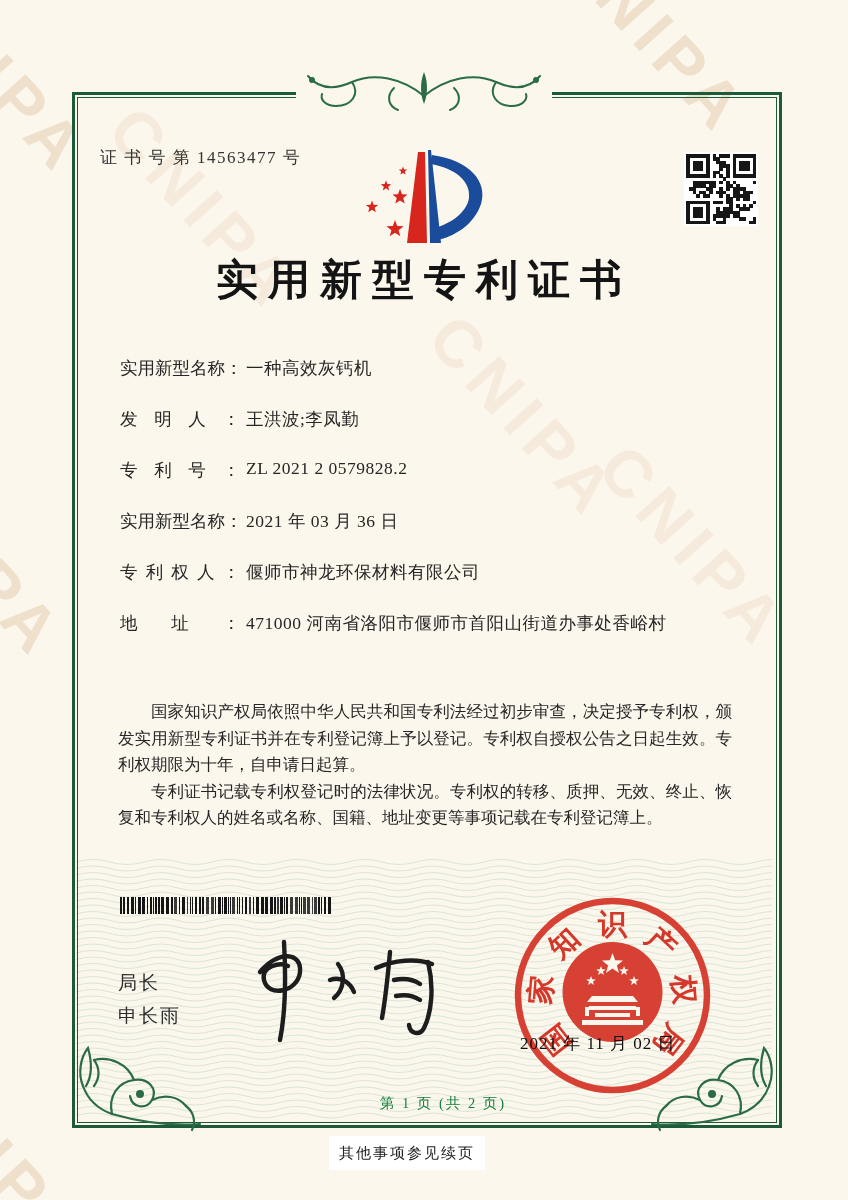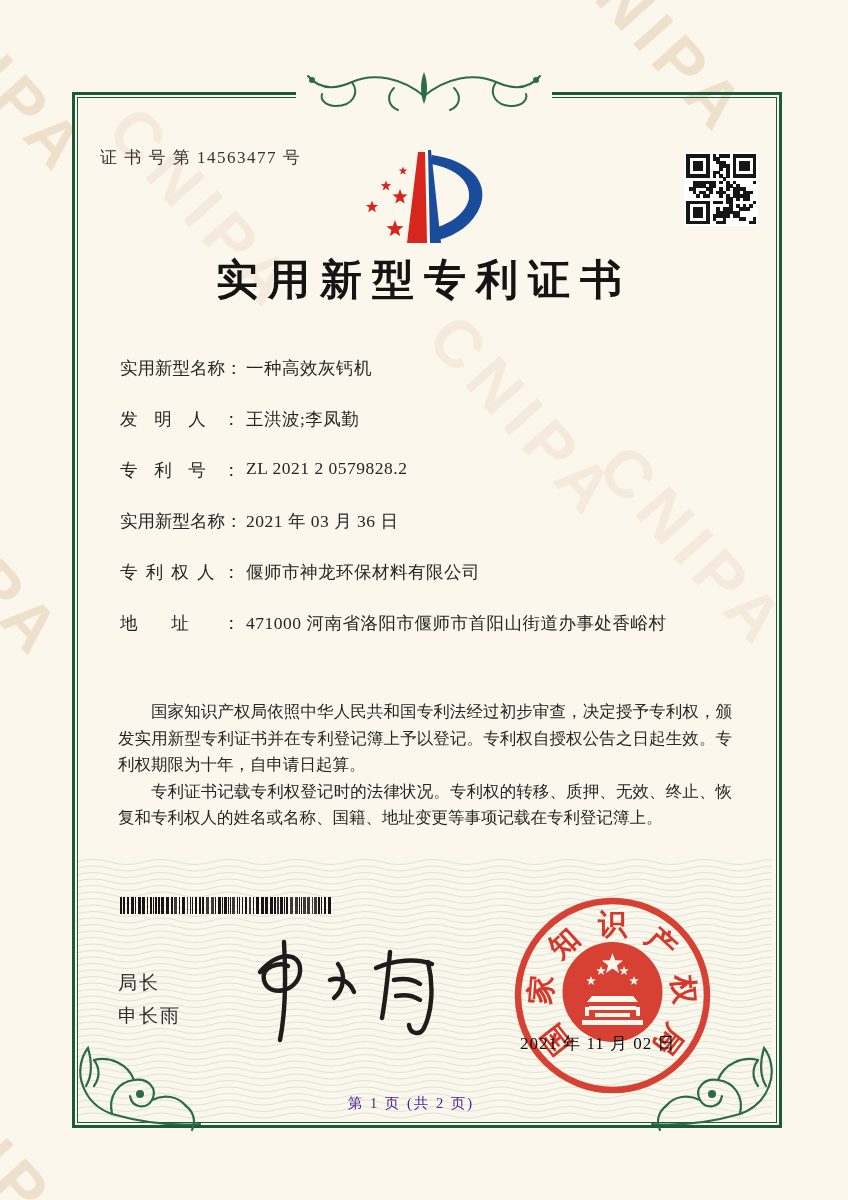--- a/index.html
+++ b/index.html
@@ -35,22 +35,22 @@
   
   .waves{position:absolute;left:76px;top:856px;width:696px;height:268px;}
   .barcode{position:absolute;left:120px;top:897px;height:17px;white-space:nowrap;font-size:0;}
   .barcode i{display:inline-block;height:17px;vertical-align:top;}
   .signer{position:absolute;left:118px;font-family:"Liberation Sans","DejaVu Sans",sans-serif;
           font-size:19px;letter-spacing:2px;color:#2b2b2b;}
   .sig{position:absolute;left:230px;top:938px;width:230px;height:112px;}
   .seal{position:absolute;left:505px;top:888px;width:215px;height:215px;}
   .seal-date{position:absolute;left:520px;top:1032px;width:200px;font-size:17px;
              letter-spacing:1px;color:#101010;}
-  .pagefoot{position:absolute;left:56px;top:1094px;width:710px;text-align:center;
-            font-size:14.5px;letter-spacing:2px;color:#4c1d95;}
+  .pagefoot{position:absolute;left:88px;top:1094px;width:710px;text-align:center;
+            font-size:14.5px;letter-spacing:2px;color:#15803d;}
   .note-box{position:absolute;left:329px;top:1136px;width:156px;height:34px;background:#ffffff;
             display:flex;align-items:center;justify-content:center;font-size:15px;
             letter-spacing:2px;color:#222;}
 </style>
 </head>
 <body>
 
 <div class="page">
 
   <div class="wm" style="left:-60px;top:-44px">CNIPA</div>
@@ -448,14 +448,15 @@
         <text x="58.67250376949892" y="54.586149149202896" fill="#d5372a" font-size="29" font-weight="700" text-anchor="middle" dominant-baseline="central" transform="rotate(-42.7 58.67250376949892 54.586149149202896)">知</text>
         <text x="107.5" y="35.5" fill="#d5372a" font-size="29" font-weight="700" text-anchor="middle" dominant-baseline="central" transform="rotate(0 107.5 35.5)">识</text>
         <text x="156.32749623050108" y="54.586149149202896" fill="#d5372a" font-size="29" font-weight="700" text-anchor="middle" dominant-baseline="central" transform="rotate(42.7 156.32749623050108 54.586149149202896)">产</text>
         <text x="179.25789185089863" y="101.60042737863704" fill="#d5372a" font-size="29" font-weight="700" text-anchor="middle" dominant-baseline="central" transform="rotate(85.3 179.25789185089863 101.60042737863704)">权</text>
         <text x="164.23677425968398" y="151.8276262234474" fill="#d5372a" font-size="29" font-weight="700" text-anchor="middle" dominant-baseline="central" transform="rotate(128 164.23677425968398 151.8276262234474)">局</text>
       </g>
   </svg>
   <div class="seal-date">2021 年 11 月 02 日</div>
 
   <div class="pagefoot">第 1 页 (共 2 页)</div>
+  <div class="note-box">其他事项参见续页</div>
 
 </div>
 
 </body></html>

